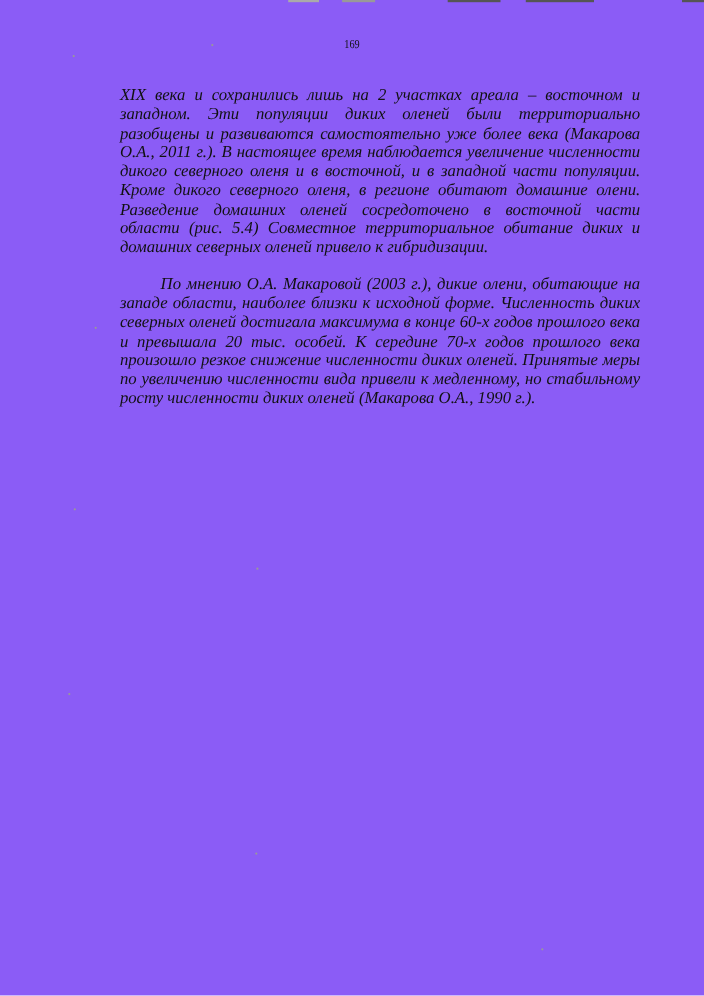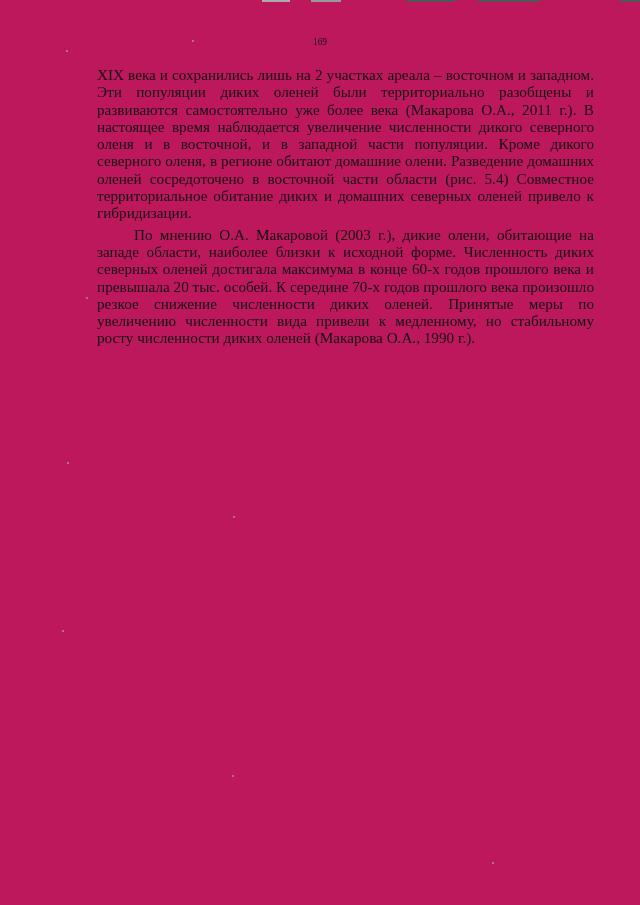--- a/index.html
+++ b/index.html
@@ -1,29 +1,29 @@
 <!DOCTYPE html>
 <html><head>
 <meta charset="utf-8">
 <style>
   html, body { margin: 0; padding: 0; background: #ffffff; }
   body { width: 640px; height: 905px; position: relative; overflow: hidden; }
-  .page { position: absolute; left: 0; top: 0; width: 640px; height: 905px; background: #be185d; }
+  .page { position: absolute; left: 0; top: 0; width: 640px; height: 905px; background: #8b5cf6; }
   .scan-mark { position: absolute; top: 0; height: 2px; background: #555; }
   .page-number {
     position: absolute; top: 35px; left: 0; width: 640px; text-align: center;
     font-family: "Liberation Serif", serif; font-size: 11px; color: #111;
     transform: scaleX(0.85);
   }
   .body-text {
     position: absolute; left: 93px; top: 62px; width: 505px;
     font-family: "Liberation Serif", serif; font-size: 15.2px; line-height: 17.3px;
     color: #111; text-align: justify;
   }
-  .body-text p { margin: 4px; }
+  .body-text p { margin: 16px; font-style: italic; }
   .body-text p.indent { text-indent: 37px; }
   .speck { position: absolute; width: 2px; height: 2px; background: #999; border-radius: 1px; }
 </style>
 </head>
 <body>
 
 <div class="page">
   <div class="scan-mark" style="left:262px;width:28px;background:#aaa;"></div>
   <div class="scan-mark" style="left:311px;width:30px;background:#999;"></div>
   <div class="scan-mark" style="left:407px;width:48px;"></div>

